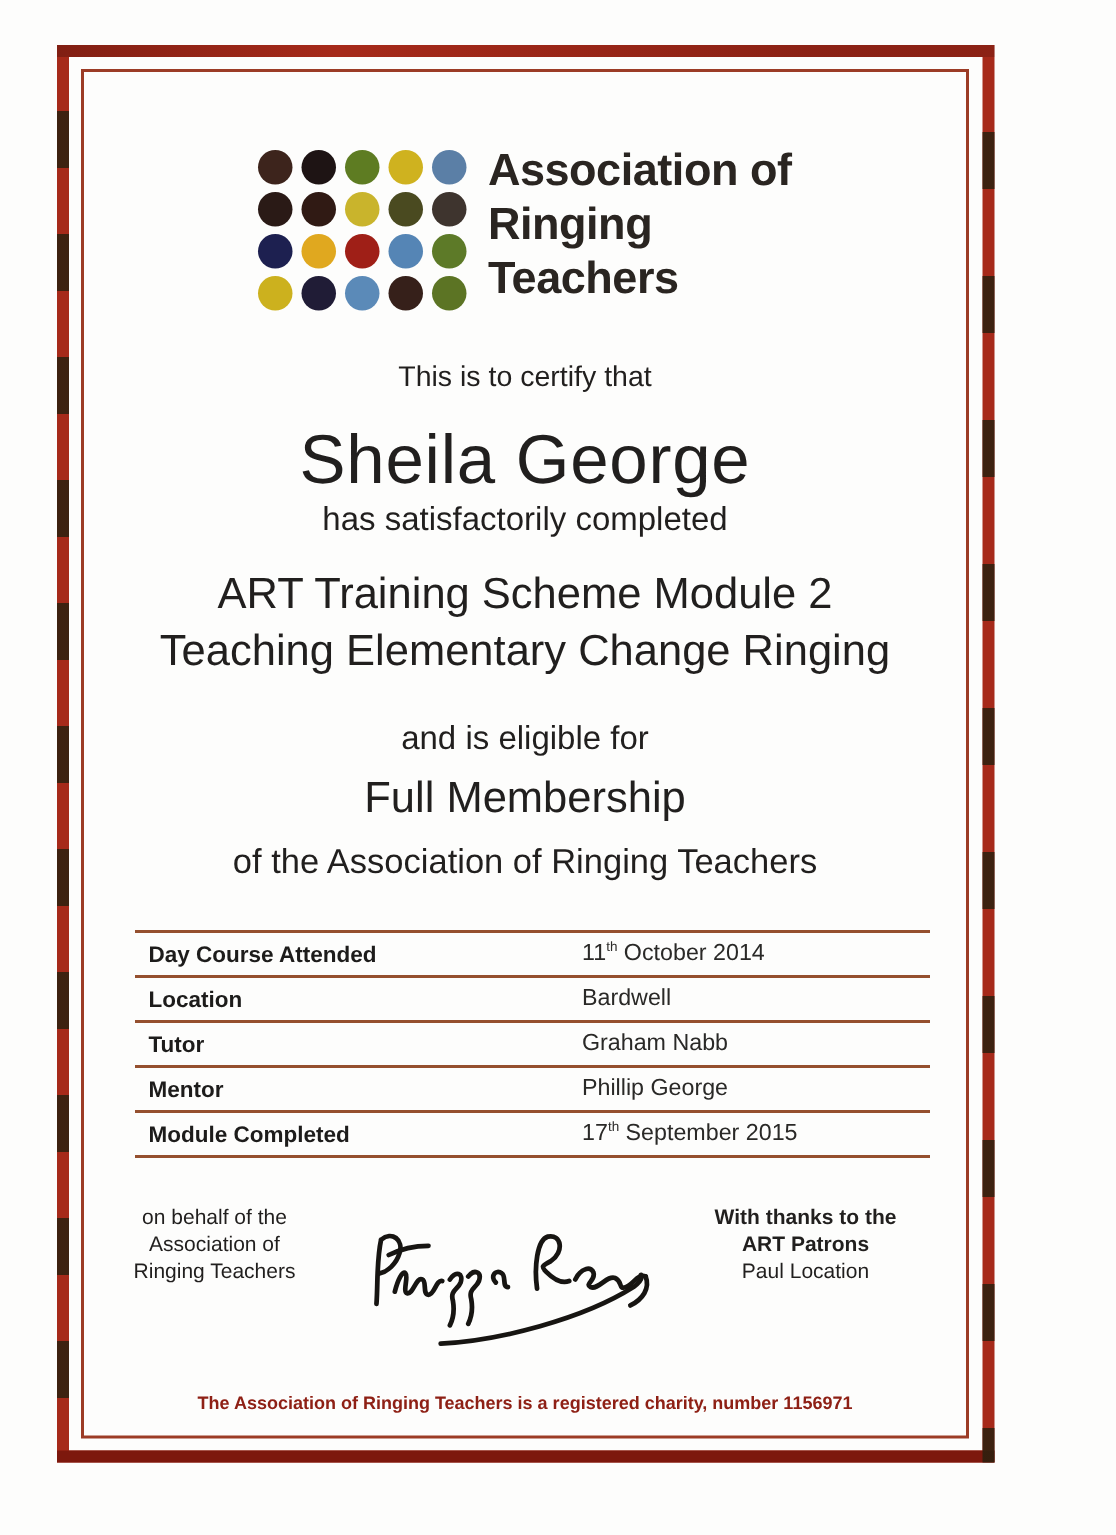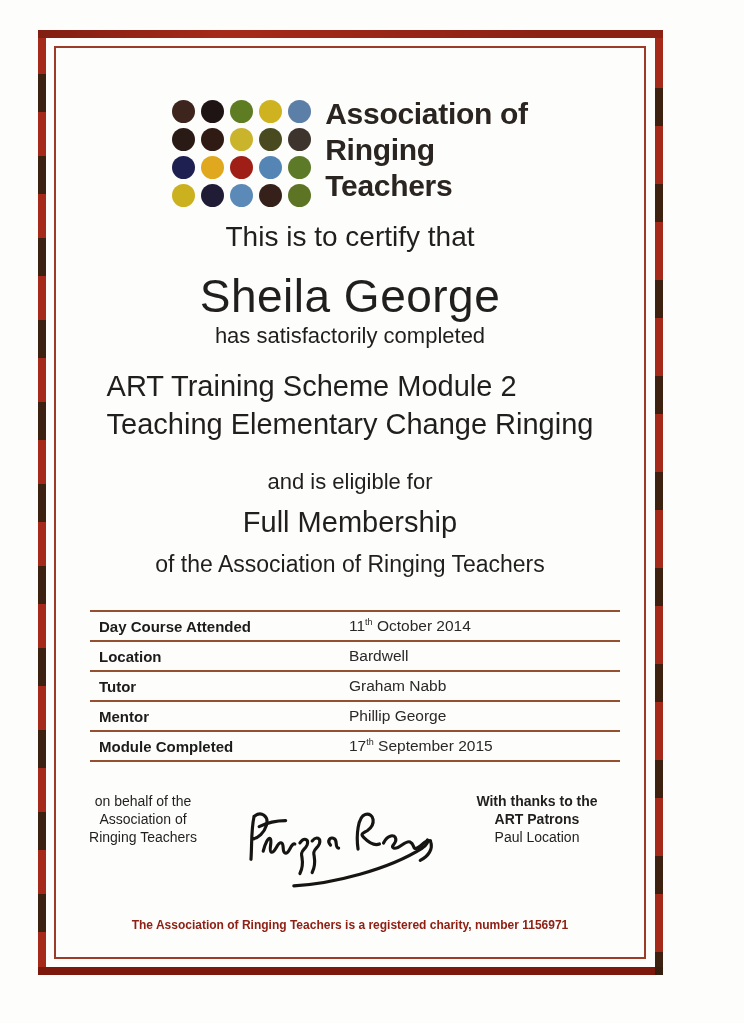--- a/index.html
+++ b/index.html
@@ -26,30 +26,30 @@
     position:absolute;left:8px;top:8px;right:9px;bottom:8px;
     border:2px solid #9c3c26;box-sizing:border-box;
     display:flex;flex-direction:column;align-items:center;
   }
   
   .logo{display:flex;align-items:flex-start;gap:14px;margin-top:48px;}
   .dot-grid{display:grid;grid-template-columns:repeat(5,23px);grid-auto-rows:23px;gap:5px 6px;padding-top:4px;}
   .dot{width:23px;height:23px;border-radius:50%;}
   .logo-title{font-size:30px;line-height:36px;font-weight:600;color:#2a2521;letter-spacing:-0.3px;text-align:left;}
   
-  .certify{margin-top:14px;font-size:28px;}
+  .certify{margin-top:34px;font-size:19px;}
   .name{margin-top:16px;font-size:46px;letter-spacing:0.5px;}
   .completed{font-size:22px;}
-  .module{margin-top:18px;font-size:29px;line-height:38px;}
+  .module{margin-top:18px;font-size:29px;line-height:38px;text-align:center;}
   .eligible{margin-top:26px;font-size:22px;}
   .membership{margin-top:11px;font-size:29px;}
   .of-line{margin-top:12px;font-size:23px;}
   
   .details{margin-top:32px;width:530px;align-self:flex-start;margin-left:34px;}
-  .t-row{display:flex;align-items:center;height:28px;border-top:2px solid #95502f;}
+  .t-row{display:flex;align-items:center;height:28px;border-top:2px solid #95502f;gap:39px;}
   .t-row:last-child{border-bottom:2px solid #95502f;}
   .t-label{width:250px;padding-left:9px;font-weight:700;font-size:15px;color:#1d1c1b;}
   .t-value{font-size:15.5px;color:#2a2927;}
   sup{font-size:9px;vertical-align:super;line-height:0;}
   
   .sig-row{margin-top:30px;width:552px;display:flex;align-items:flex-start;justify-content:space-between;}
   .sig-left{width:138px;text-align:center;font-size:14px;line-height:18px;}
   .sig-center{width:220px;height:104px;}
   .sig-right{width:178px;text-align:center;font-size:14px;line-height:18px;}
   .bold{font-weight:700;}

